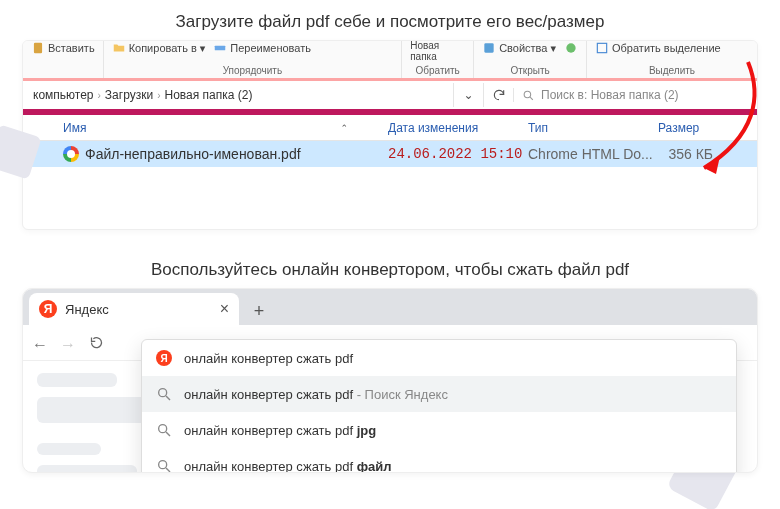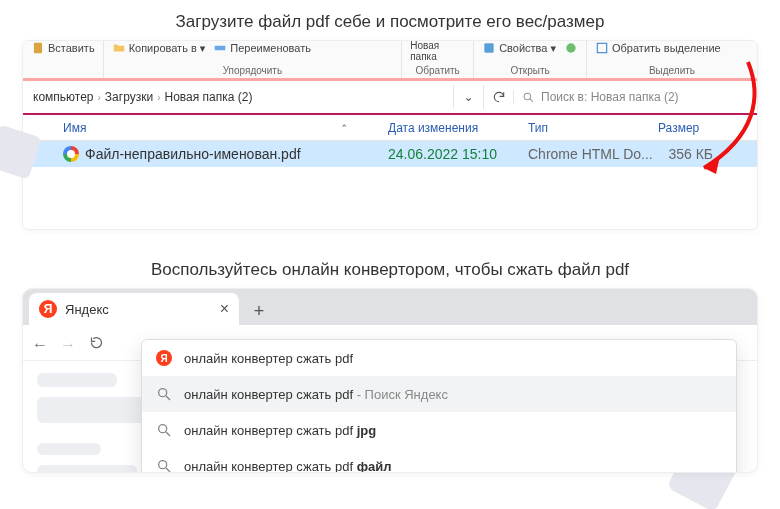--- a/index.html
+++ b/index.html
@@ -9,36 +9,36 @@
 
   .explorer-panel { margin: 0 22px 0 22px; border: 1px solid #eee; border-radius: 6px; background: #fff; font-size: 12px; color: #333; overflow: hidden; box-shadow: 0 2px 6px rgba(0,0,0,0.04); }
 
   .ribbon { display: flex; align-items: stretch; border-bottom: 3px solid #fca5a5; height: 40px; background: #fafafa; overflow: hidden; }
   .ribbon-group { display: flex; flex-direction: column; border-right: 1px solid #e5e5e5; padding: 0 8px; justify-content: flex-start; position: relative; }
   .ribbon-top { display: flex; gap: 8px; align-items: center; font-size: 11px; color: #444; }
   .ribbon-label { position: absolute; bottom: 2px; left: 0; right: 0; text-align: center; font-size: 10px; color: #666; }
   .rb-item { display: flex; align-items: center; gap: 3px; font-size: 11px; color: #444; white-space: nowrap; }
   .rb-icon { width: 14px; height: 14px; display: inline-block; }
 
-  .addr-row { display: flex; align-items: center; height: 34px; border-bottom: 2px solid #be185d; }
+  .addr-row { display: flex; align-items: center; height: 34px; border-bottom: 6px solid #be185d; }
   .crumbs { display: flex; align-items: center; gap: 4px; padding: 0 10px; flex: 1; font-size: 12px; color: #333; }
   .crumbs .sep { color: #999; font-size: 10px; }
   .addr-btn { width: 30px; height: 24px; display: flex; align-items: center; justify-content: center; border-left: 1px solid #e5e5e5; color: #555; }
   .search-box { display: flex; align-items: center; gap: 6px; width: 244px; border-left: 1px solid #e5e5e5; padding: 0 8px; color: #888; font-size: 12px; }
 
   .cols { display: flex; height: 26px; align-items: center; border-bottom: 1px solid #e5e5e5; font-size: 12px; color: #2a5db0; padding: 0 24px 0 40px; }
   .col-name { flex: 0 0 325px; display: flex; align-items: center; gap: 8px; }
   .col-date { flex: 0 0 140px; }
   .col-type { flex: 0 0 130px; }
   .col-size { flex: 1; text-align: left; padding-right: 20px; }
   .sort-caret { font-size: 9px; color: #555; }
 
   .file-row { display: flex; align-items: center; height: 26px; background: #cde8ff; font-size: 14px; color: #333; padding: 0 24px 0 40px; }
   .file-row .cell-name { flex: 0 0 325px; display: flex; align-items: center; gap: 6px; }
-  .file-row .cell-date { flex: 0 0 140px; color: #15803d; }
+  .file-row .cell-date { flex: 0 0 140px; color: #b91c1c; font-family: Liberation Mono, monospace; }
   .file-row .cell-type { flex: 0 0 130px; color: #666; }
   .file-row .cell-size { flex: 1; text-align: right; padding-right: 20px; color: #666; }
   .file-icon { width: 16px; height: 16px; border-radius: 50%; background: conic-gradient(#ea4335 0 25%, #fbbc05 0 50%, #34a853 0 75%, #4285f4 0 100%); position: relative; }
   .file-icon::after { content: ""; position: absolute; inset: 4px; background: #fff; border-radius: 50%; }
 
   .explorer-empty { height: 62px; }
 
   .arrow-svg { position: absolute; top: 56px; right: 14px; width: 90px; height: 130px; pointer-events: none; }
 
   

